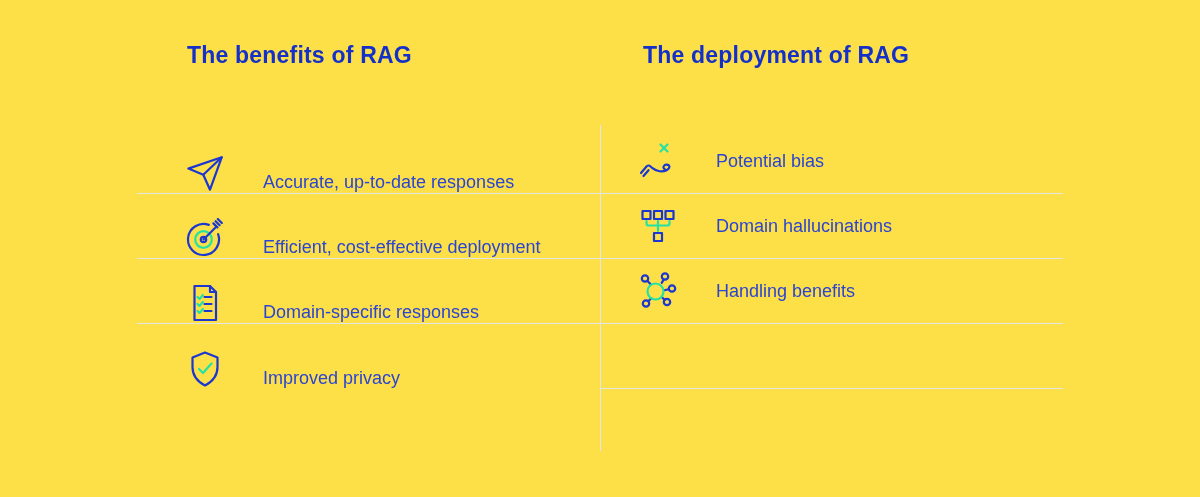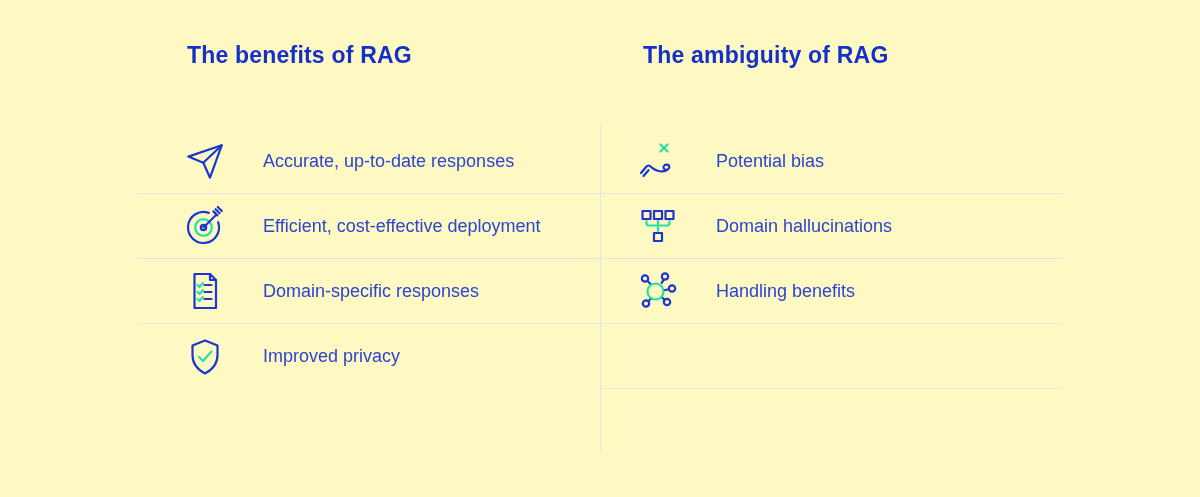--- a/index.html
+++ b/index.html
@@ -1,19 +1,19 @@
 <!DOCTYPE html>
 <html style="--header-blue: #1430c9; --item-blue: #2b44d2; --icon-blue: #1b36d1; --teal: #25e2a4; --divider: #e3e6e8;"><head>
 <meta charset="utf-8">
 <style>
   html,body{margin:0;padding:0;background:#fff;}
   .canvas{
     position:relative;
     width:1200px;height:497px;
-    background:#fef9c3;
+    background:#fde047;
     font-family:"Liberation Sans", sans-serif;
     overflow:hidden;
   }
   .col-title{
     position:absolute;
     top:42px;
     margin:0;
     font-size:23px;
     font-weight:700;
     letter-spacing:.2px;
@@ -28,21 +28,21 @@
   .rows-benefits{left:137px;width:463px;}
   .rows-challenges{left:601px;width:462px;}
   .row{
     box-sizing:border-box;
     height:65px;
     display:flex;
     align-items:center;
     border-bottom:1px solid var(--divider);
   }
   .rows > .row:last-child{border-bottom:none;}
-  .rows-benefits .row{padding-left:48px;}
+  .rows-benefits .row{padding-left:48px;align-items:flex-end;}
   .rows-challenges .row{padding-left:37px;}
   .icon{
     width:40px;height:40px;
     flex:0 0 40px;
     display:inline-flex;
     align-items:center;
     justify-content:center;
   }
   .icon svg{width:40px;height:40px;display:block;}
   .label{
@@ -56,21 +56,21 @@
     left:600px;top:125px;
     width:1px;height:326px;
     background:var(--divider);
   }
 </style>
 </head>
 <body>
 
 <div class="canvas">
   <h2 class="col-title title-benefits">The benefits of RAG</h2>
-  <h2 class="col-title title-challenges">The ambiguity of RAG</h2>
+  <h2 class="col-title title-challenges">The deployment of RAG</h2>
 
   <div class="rows rows-benefits">
       <div class="row">
         <span class="icon">
           <svg viewBox="0 0 40 40">
             <g fill="none" stroke-width="2.2" stroke-linecap="round" stroke-linejoin="round" stroke="var(--icon-blue)">
       <path d="M36.7 4.3 L18.3 21.7"></path>
       <path d="M36.7 4.3 L25 36.7 L18.3 21.7 L3.3 15.6 Z"></path>
             </g>
           </svg>

